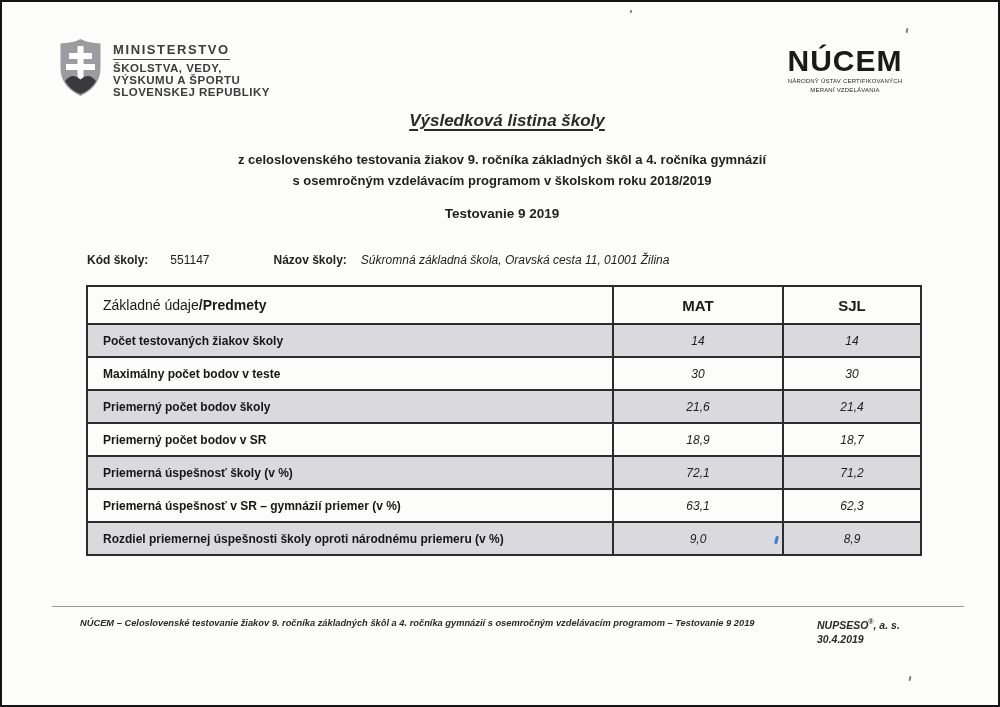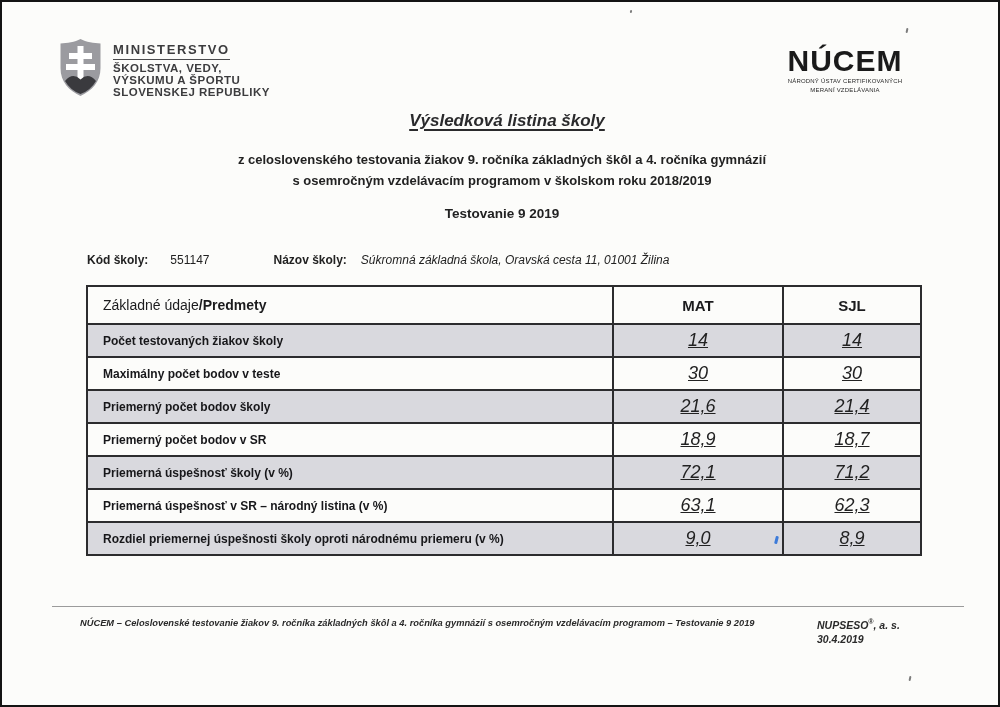--- a/index.html
+++ b/index.html
@@ -57,21 +57,21 @@
   table.results td { border:2px solid #2c2c2e; overflow:hidden; }
   tr.hdr { height:38px; }
   tr.row { height:33px;margin-left:32px; }
   td.c1 { width:526px; padding-left:15px; }
   td.c2 { width:170px; text-align:center; }
   td.c3 { width:138px; text-align:center; }
   tr.hdr td.c1 { font-size:14px; color:#1b1b1d; }
   tr.hdr td.c1 b { font-weight:bold; }
   tr.hdr td.c2, tr.hdr td.c3 { font-size:15px; font-weight:bold; color:#1b1b1d; }
   tr.row td.c1 { font-size:12px; font-weight:bold; color:#17171a; }
-  tr.row td.c2, tr.row td.c3 { font-size:18px; font-style:italic; color:#222;text-decoration:underline; }
+  tr.row td.c2, tr.row td.c3 { font-size:12px; font-style:italic; color:#222; }
   tr.gray td { background:#d9d9de; }
 
   
   .footer-sep { position:absolute; left:50px; top:604px; width:912px; height:1px; background:#9b9b9b; }
   .footer-left {
     position:absolute; left:78px; top:616px; width:700px;
     font-size:9.3px; font-weight:bold; font-style:italic; white-space:nowrap; color:#2a2a2a;
   }
   .footer-right {
     position:absolute; left:815px; top:613px;
@@ -146,21 +146,21 @@
       <td class="c1">Priemerný počet bodov v SR</td>
       <td class="c2">18,9</td>
       <td class="c3">18,7</td>
     </tr>
     <tr class="row gray">
       <td class="c1">Priemerná úspešnosť školy (v %)</td>
       <td class="c2">72,1</td>
       <td class="c3">71,2</td>
     </tr>
     <tr class="row">
-      <td class="c1">Priemerná úspešnosť v SR – národný listina (v %)</td>
+      <td class="c1">Priemerná úspešnosť v SR – gymnázií priemer (v %)</td>
       <td class="c2">63,1</td>
       <td class="c3">62,3</td>
     </tr>
     <tr class="row gray">
       <td class="c1">Rozdiel priemernej úspešnosti školy oproti národnému priemeru (v %)</td>
       <td class="c2">9,0</td>
       <td class="c3">8,9</td>
     </tr>
   </tbody>
     </table>

